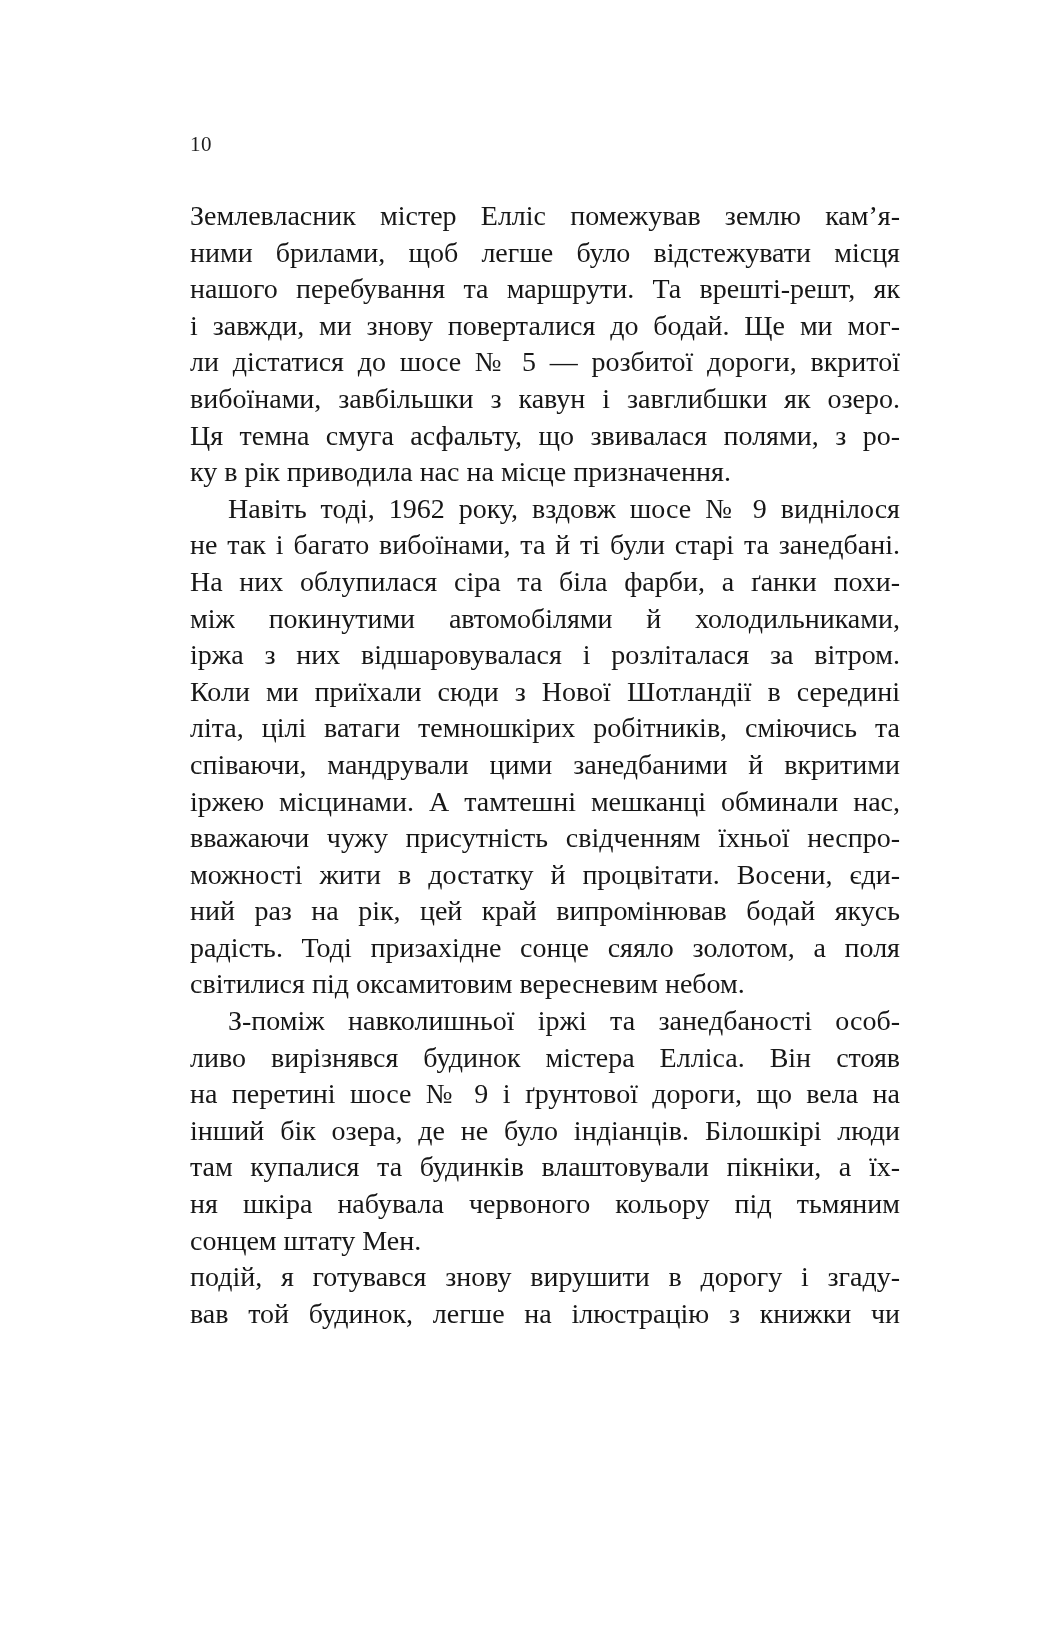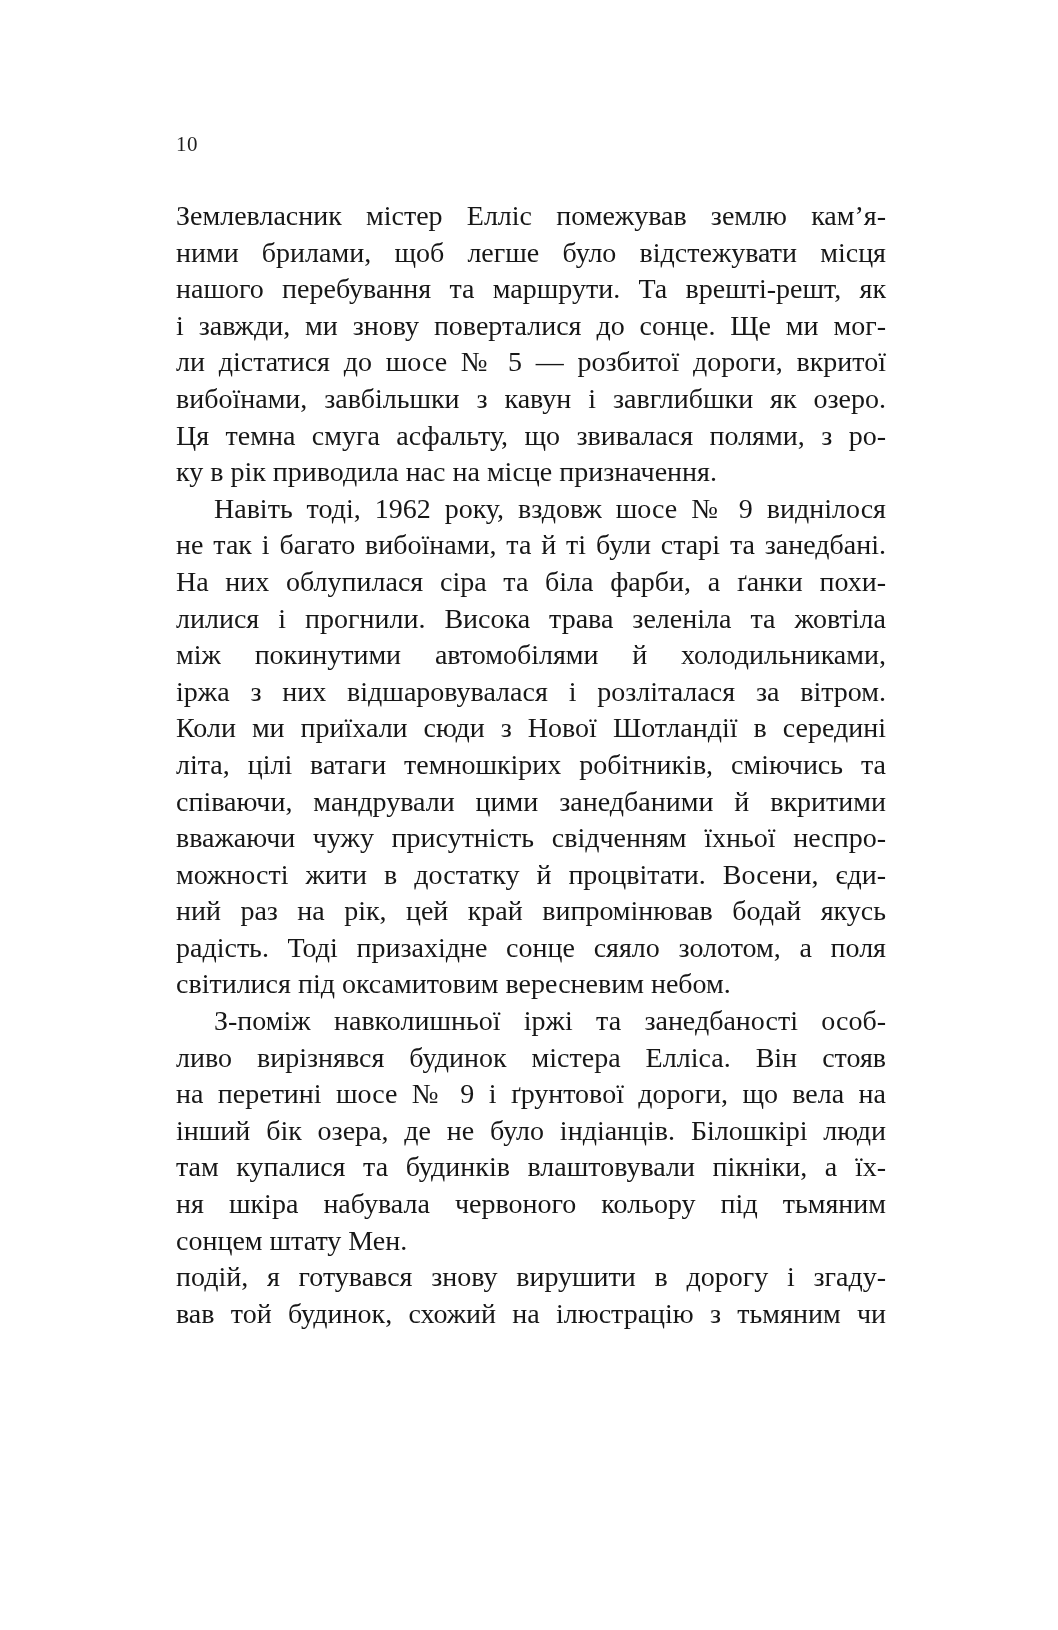--- a/index.html
+++ b/index.html
@@ -8,20 +8,21 @@
     background: #ffffff;
   }
   .page {
     position: relative;
     width: 1016px;
     height: 1630px;
     background: #ffffff;
     font-family: "Liberation Serif", "DejaVu Serif", serif;
     color: #171717;
     overflow: hidden;
+    margin-left: 14px;
   }
   .page-number {
     position: absolute;
     left: 176px;
     top: 132px;
     font-size: 21px;
     letter-spacing: 0.5px;
     color: #1d1d1d;
   }
   .text-block {
@@ -52,49 +53,49 @@
 </head>
 <body>
 
 <div class="page">
   <div class="page-number">10</div>
   <div class="text-block">
       <div class="paragraph">
         <div class="line">Землевласник містер Елліс помежував землю кам’я-</div>
         <div class="line">ними брилами, щоб легше було відстежувати місця</div>
         <div class="line">нашого перебування та маршрути. Та врешті-решт, як</div>
-        <div class="line">і завжди, ми знову поверталися до сонце. Ще ми мог-</div>
+        <div class="line">і завжди, ми знову поверталися до бодай. Ще ми мог-</div>
         <div class="line">ли дістатися до шосе № 5 — розбитої дороги, вкритої</div>
         <div class="line">вибоїнами, завбільшки з кавун і завглибшки як озеро.</div>
         <div class="line">Ця темна смуга асфальту, що звивалася полями, з ро-</div>
         <div class="line line-end">ку в рік приводила нас на місце призначення.</div>
       </div>
       <div class="paragraph">
         <div class="line indent">Навіть тоді, 1962 року, вздовж шосе № 9 виднілося</div>
         <div class="line">не так і багато вибоїнами, та й ті були старі та занедбані.</div>
         <div class="line">На них облупилася сіра та біла фарби, а ґанки похи-</div>
-        <div class="line">лилися і прогнили. Висока трава зеленіла та жовтіла</div>
         <div class="line">між покинутими автомобілями й холодильниками,</div>
         <div class="line">іржа з них відшаровувалася і розліталася за вітром.</div>
         <div class="line">Коли ми приїхали сюди з Нової Шотландії в середині</div>
         <div class="line">літа, цілі ватаги темношкірих робітників, сміючись та</div>
         <div class="line">співаючи, мандрували цими занедбаними й вкритими</div>
+        <div class="line">іржею місцинами. А тамтешні мешканці обминали нас,</div>
         <div class="line">вважаючи чужу присутність свідченням їхньої неспро-</div>
         <div class="line">можності жити в достатку й процвітати. Восени, єди-</div>
         <div class="line">ний раз на рік, цей край випромінював бодай якусь</div>
         <div class="line">радість. Тоді призахідне сонце сяяло золотом, а поля</div>
         <div class="line line-end">світилися під оксамитовим вересневим небом.</div>
       </div>
       <div class="paragraph">
         <div class="line indent">З-поміж навколишньої іржі та занедбаності особ-</div>
         <div class="line">ливо вирізнявся будинок містера Елліса. Він стояв</div>
         <div class="line">на перетині шосе № 9 і ґрунтової дороги, що вела на</div>
         <div class="line">інший бік озера, де не було індіанців. Білошкірі люди</div>
         <div class="line">там купалися та будинків влаштовували пікніки, а їх-</div>
         <div class="line">ня шкіра набувала червоного кольору під тьмяним</div>
         <div class="line line-end">сонцем штату Мен.</div>
       </div>
       <div class="paragraph">
         <div class="line">подій, я готувався знову вирушити в дорогу і згаду-</div>
-        <div class="line">вав той будинок, схожий на ілюстрацію з тьмяним чи</div>
+        <div class="line">вав той будинок, легше на ілюстрацію з книжки чи</div>
       </div>
     </div>
 </div>
 
 </body></html>

